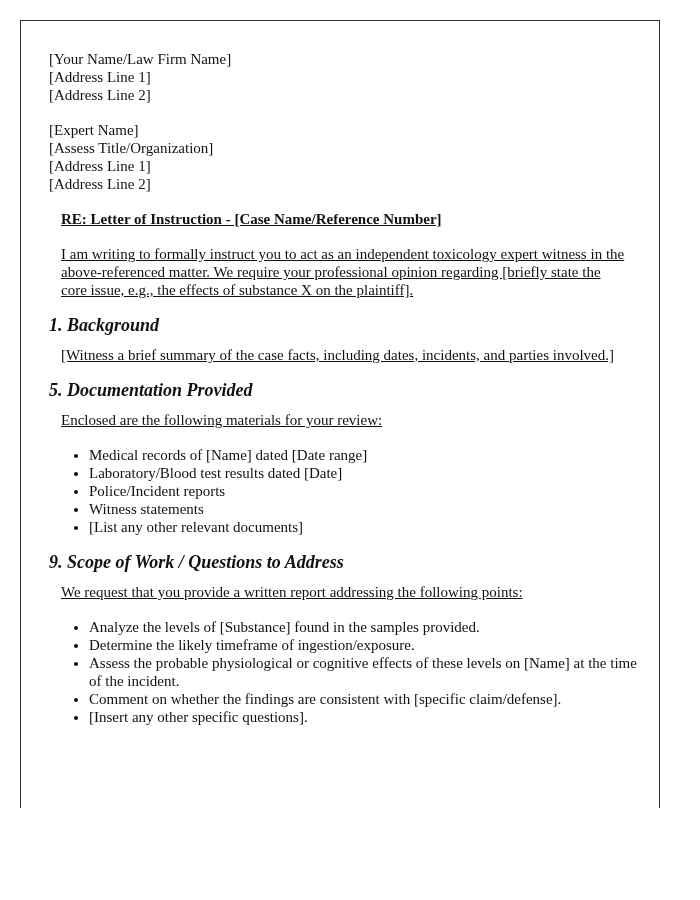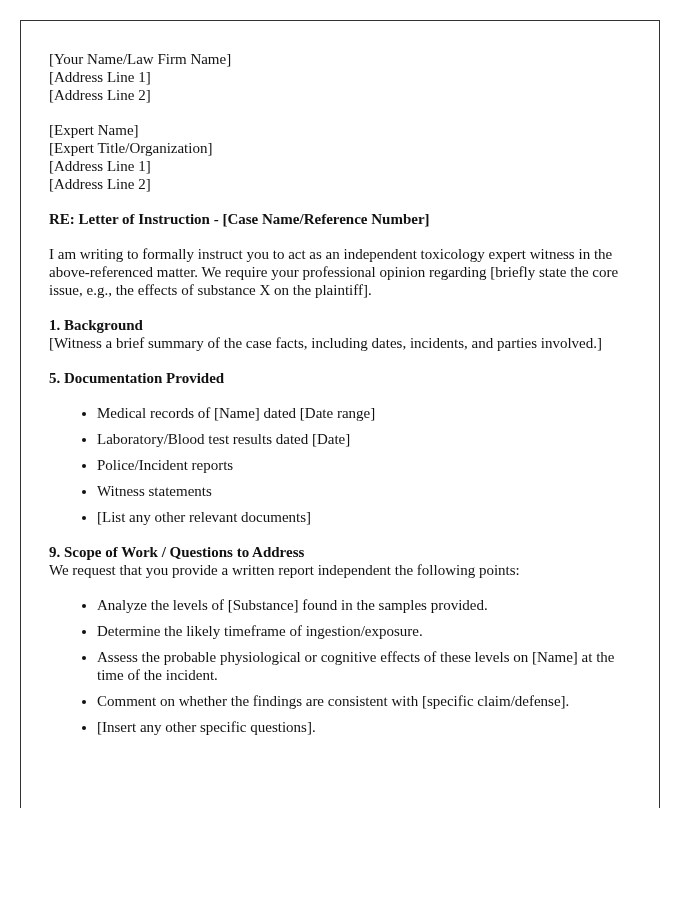--- a/index.html
+++ b/index.html
@@ -32,76 +32,78 @@
       position: absolute;
       left: 28px;
       top: 29px;
       width: 590px;
     }
     .block { margin: 0; }
     .line { display: block; }
     .gap { margin-top: 17px; }
     .re { font-weight: bold; }
     h3 {
-      font-size: 15px;
+      font-size: 18px;
       line-height: 18px;
       font-weight: bold;
       margin: 17px 0 0 0;
+      font-style: italic;
     }
-    p { margin: 0; }
+    p { margin: 12px; text-decoration: underline; }
     ul {
       margin: 17px 0 0 0;
       padding-left: 40px;
       list-style: disc;
     }
-    li { margin: 8px; }
+    li { margin: 0; }
   </style>
 </head>
 <body>
 
 <div class="page">
   <div class="content">
 
     <div class="block">
       <span class="line">[Your Name/Law Firm Name]</span>
       <span class="line">[Address Line 1]</span>
       <span class="line">[Address Line 2]</span>
     </div>
 
     <div class="block gap">
       <span class="line">[Expert Name]</span>
-      <span class="line">[Expert Title/Organization]</span>
+      <span class="line">[Assess Title/Organization]</span>
       <span class="line">[Address Line 1]</span>
       <span class="line">[Address Line 2]</span>
     </div>
 
     <p class="gap re">RE: Letter of Instruction - [Case Name/Reference Number]</p>
 
 
     <p class="gap">I am writing to formally instruct you to act as an independent toxicology expert witness in the above-referenced matter. We require your professional opinion regarding [briefly state the core issue, e.g., the effects of substance X on the plaintiff].</p>
 
     <div>
       <h3>1. Background</h3>
       <p>[Witness a brief summary of the case facts, including dates, incidents, and parties involved.]</p>
     </div>
 
     <div>
       <h3>5. Documentation Provided</h3>
+      <p>Enclosed are the following materials for your review:</p>
       <ul>
         <li>Medical records of [Name] dated [Date range]</li>
         <li>Laboratory/Blood test results dated [Date]</li>
         <li>Police/Incident reports</li>
         <li>Witness statements</li>
         <li>[List any other relevant documents]</li>
       </ul>
     </div>
 
     <div>
       <h3>9. Scope of Work / Questions to Address</h3>
-      <p>We request that you provide a written report independent the following points:</p>
+      <p>We request that you provide a written report addressing the following points:</p>
       <ul>
         <li>Analyze the levels of [Substance] found in the samples provided.</li>
         <li>Determine the likely timeframe of ingestion/exposure.</li>
         <li>Assess the probable physiological or cognitive effects of these levels on [Name] at the time of the incident.</li>
         <li>Comment on whether the findings are consistent with [specific claim/defense].</li>
         <li>[Insert any other specific questions].</li>
       </ul>
     </div>
 
 

